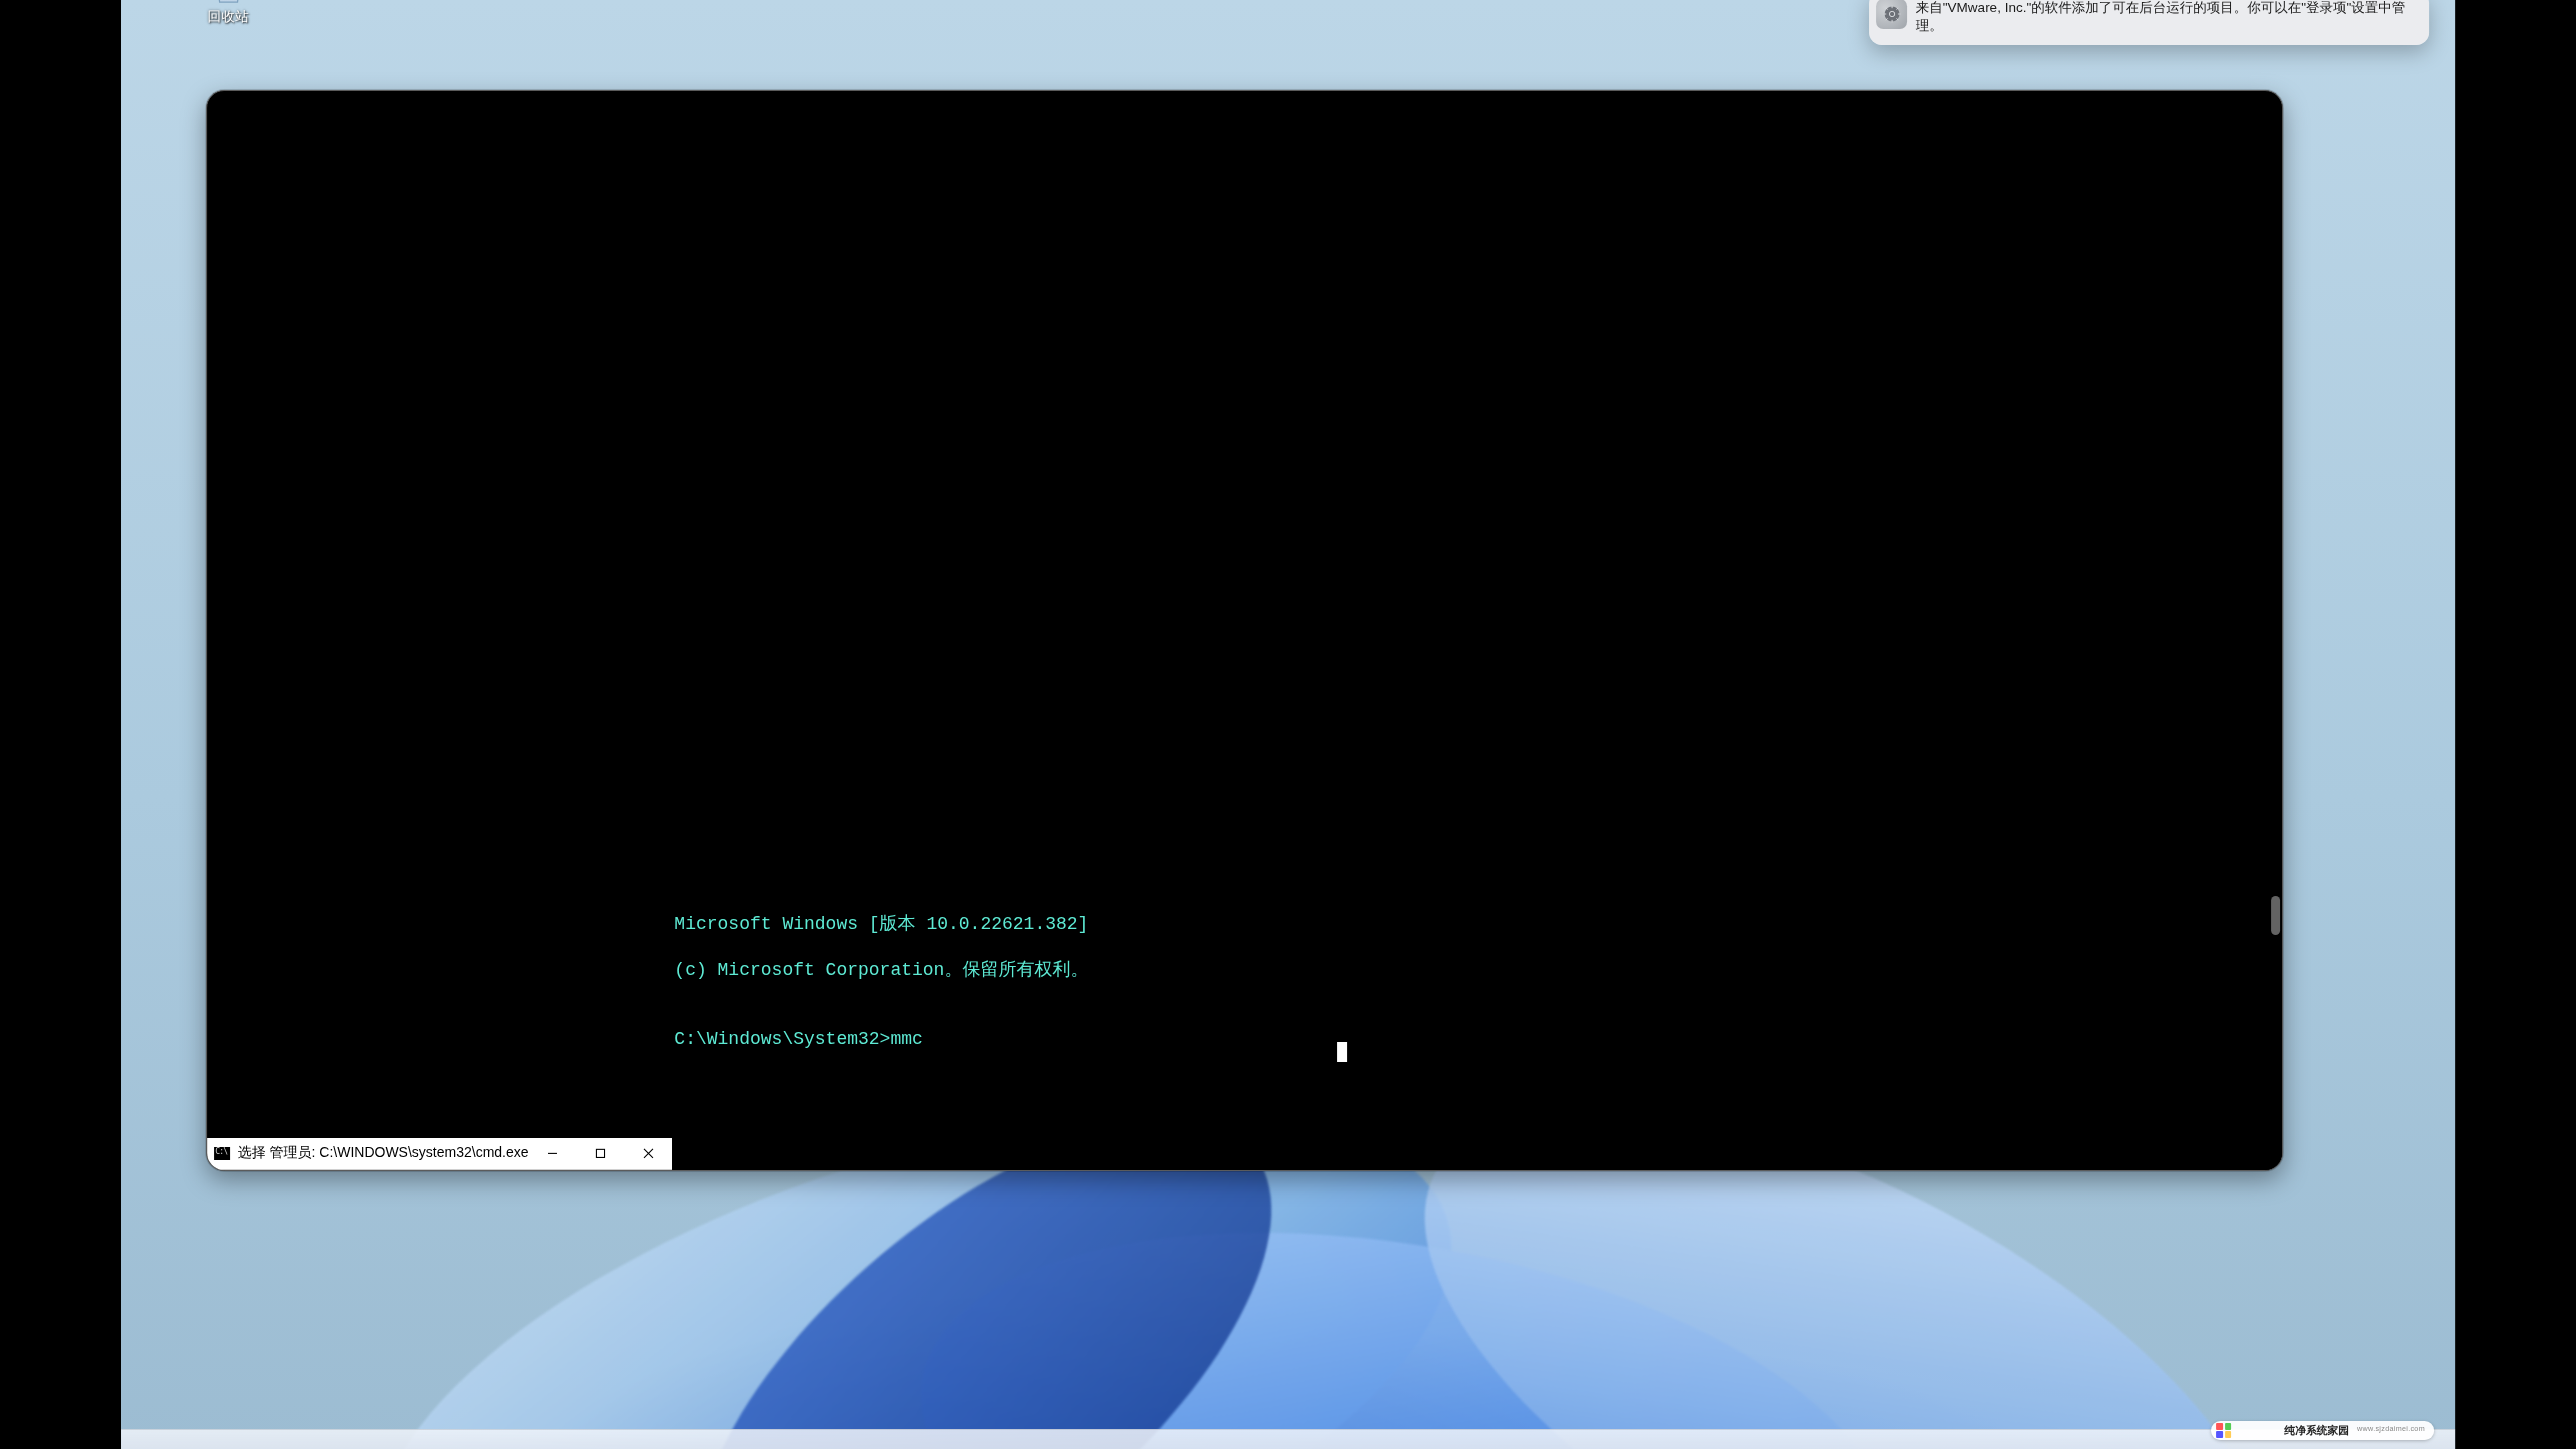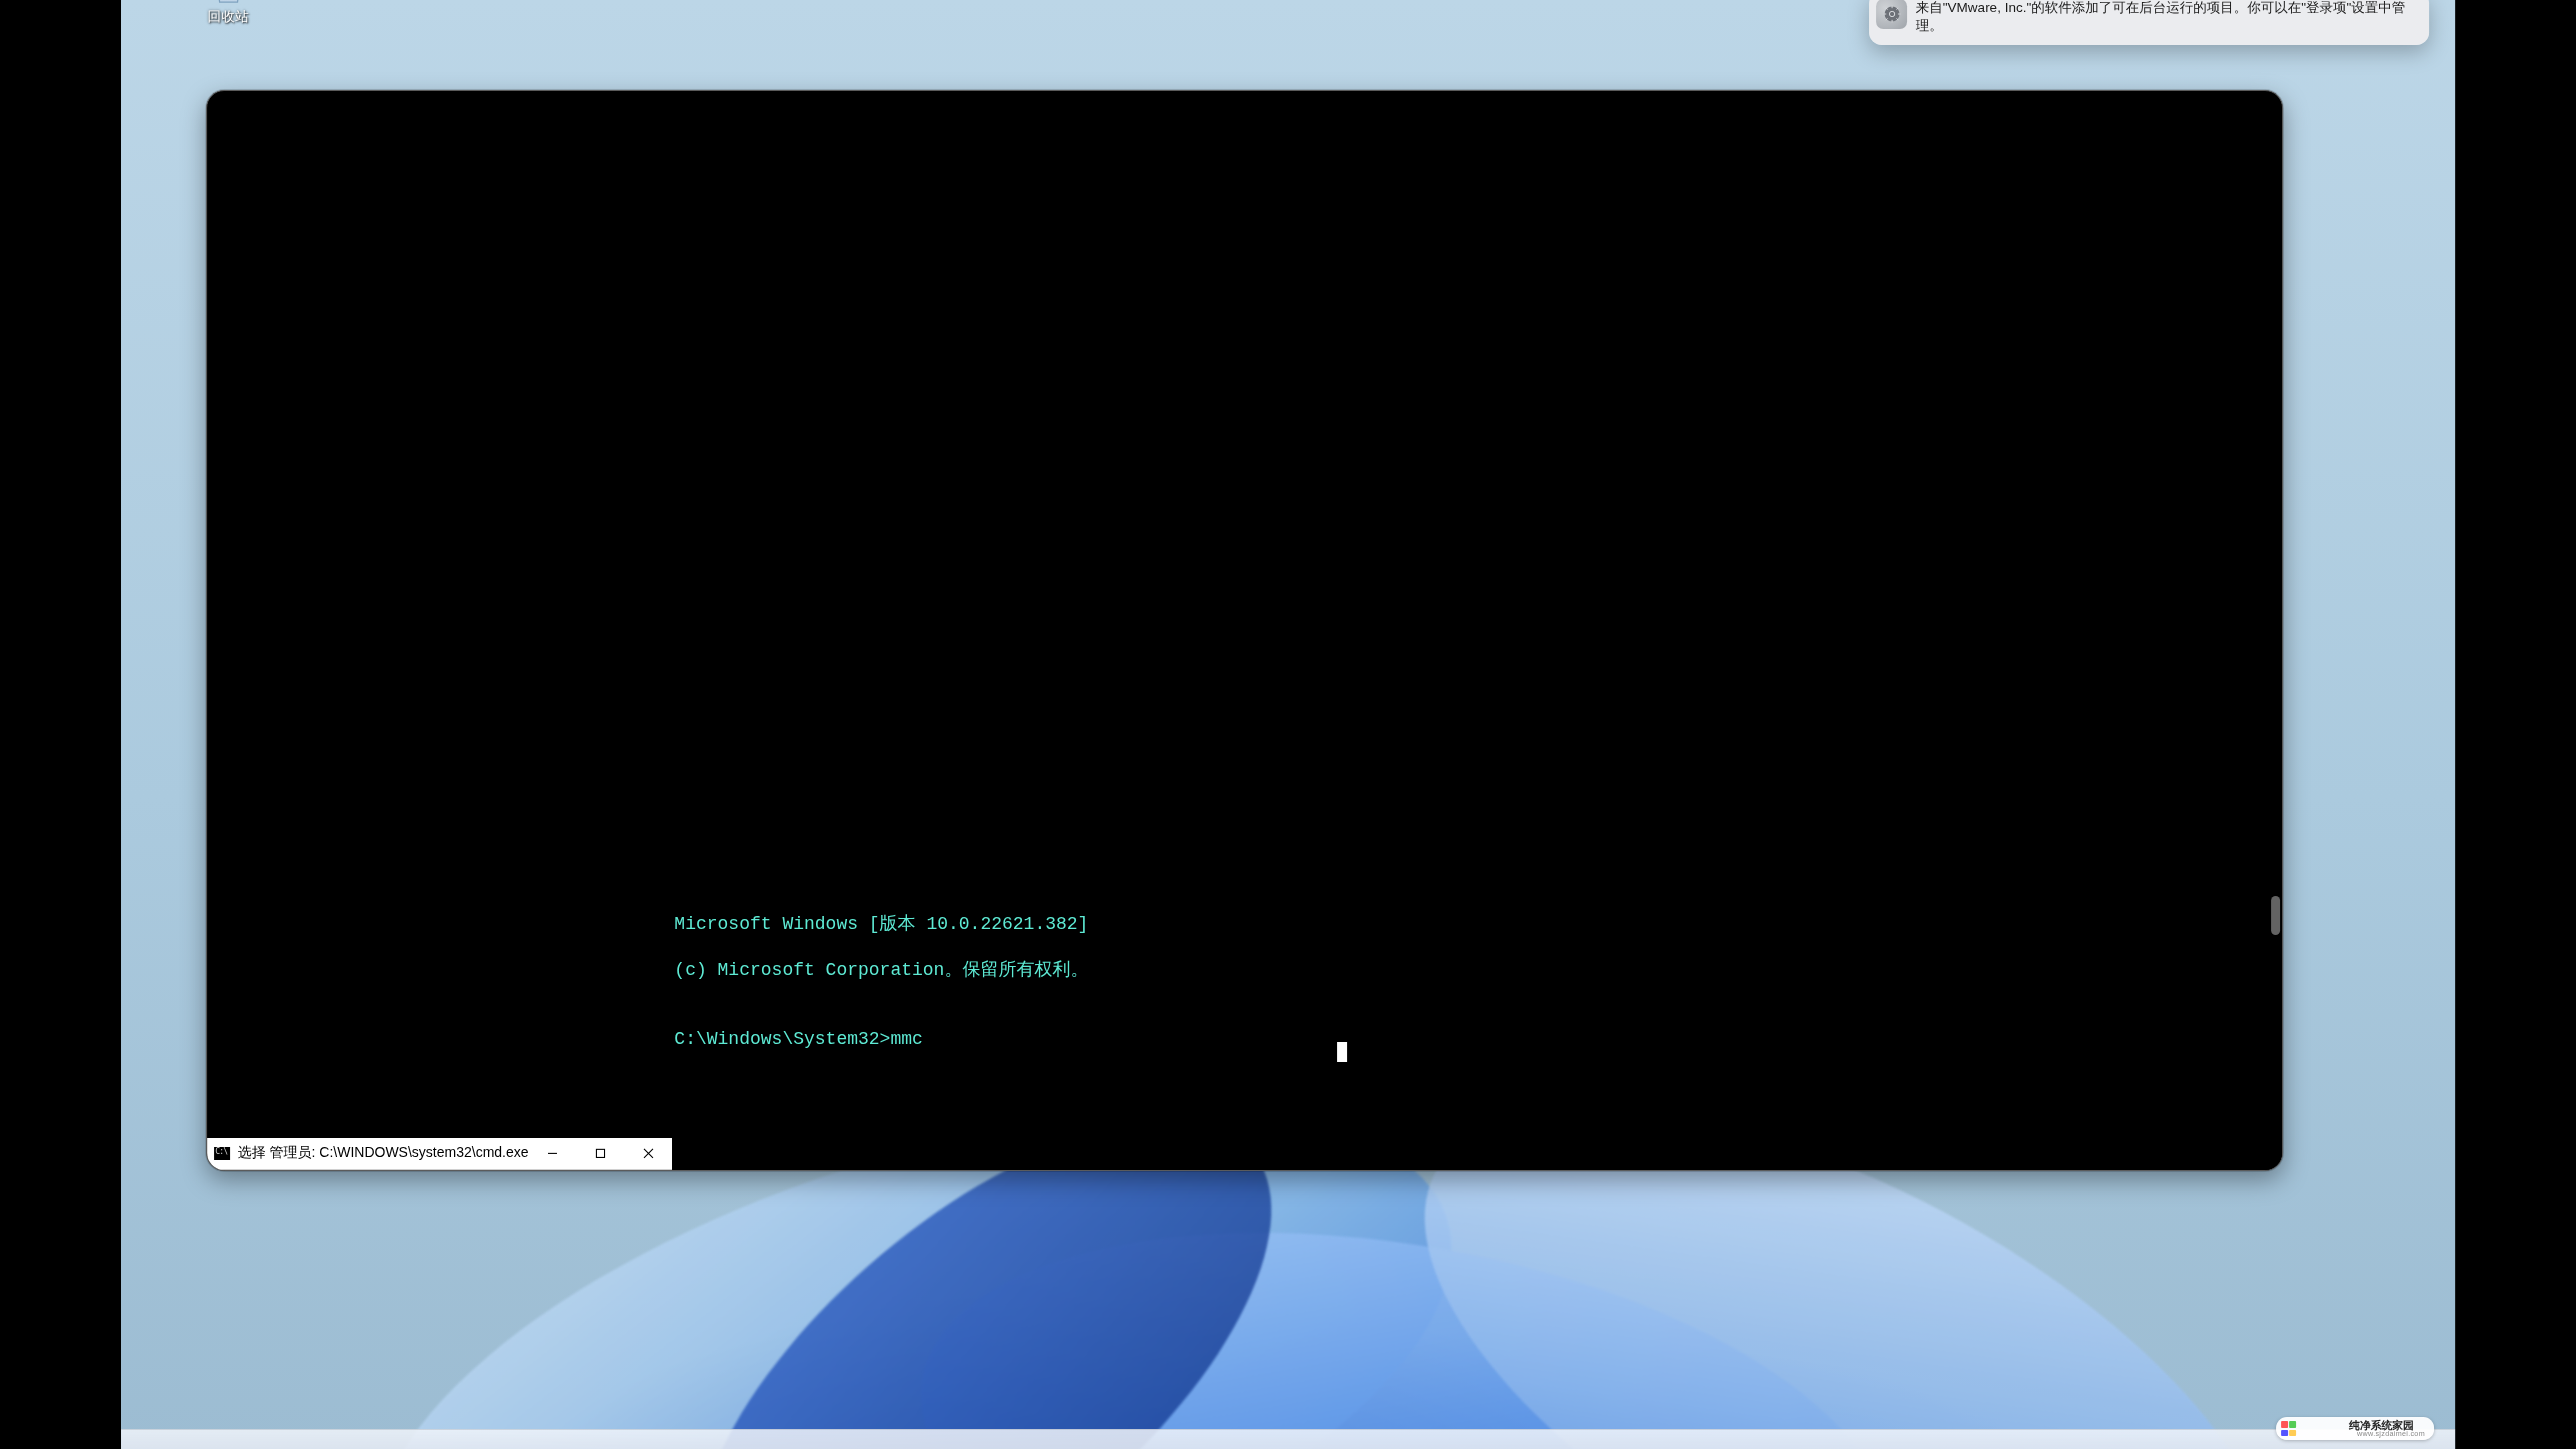--- a/index.html
+++ b/index.html
@@ -148,21 +148,21 @@
       box-shadow: 0 0.9px 3.6px rgba(0,0,0,.25);
     }
     .watermark .logo {
       width:14.4px; height:14.4px; position:relative;
     }
     .watermark .logo span { position:absolute; width:6.3px; height:6.3px; border-radius:0.9px;}
     .watermark .logo .a{left:0;top:0;background:#f55;}
     .watermark .logo .b{right:0;top:0;background:#5c5;}
     .watermark .logo .c{left:0;bottom:0;background:#55f;}
     .watermark .logo .d{right:0;bottom:0;background:#fc5;}
-    .watermark .txt { display:flex; flex-direction:column; line-height:1;padding-left:48px; }
+    .watermark .txt { display:flex; flex-direction:row; line-height:1;padding-left:48px; }
     .watermark .t1 { font-size:10.8px; font-weight:600; color:#222; }
     .watermark .t2 { font-size:7.2px; color:#888; letter-spacing:0.3px;margin-left:8px;}
 
     
     .taskbar-sliver {
       position:absolute; left:0; right:0; bottom:0; height:1.4%;
       background: linear-gradient(180deg, rgba(240,244,250,.85), rgba(226,232,242,.9));
       border-top:0.9px solid rgba(0,0,0,.08);
     }
   </style>

